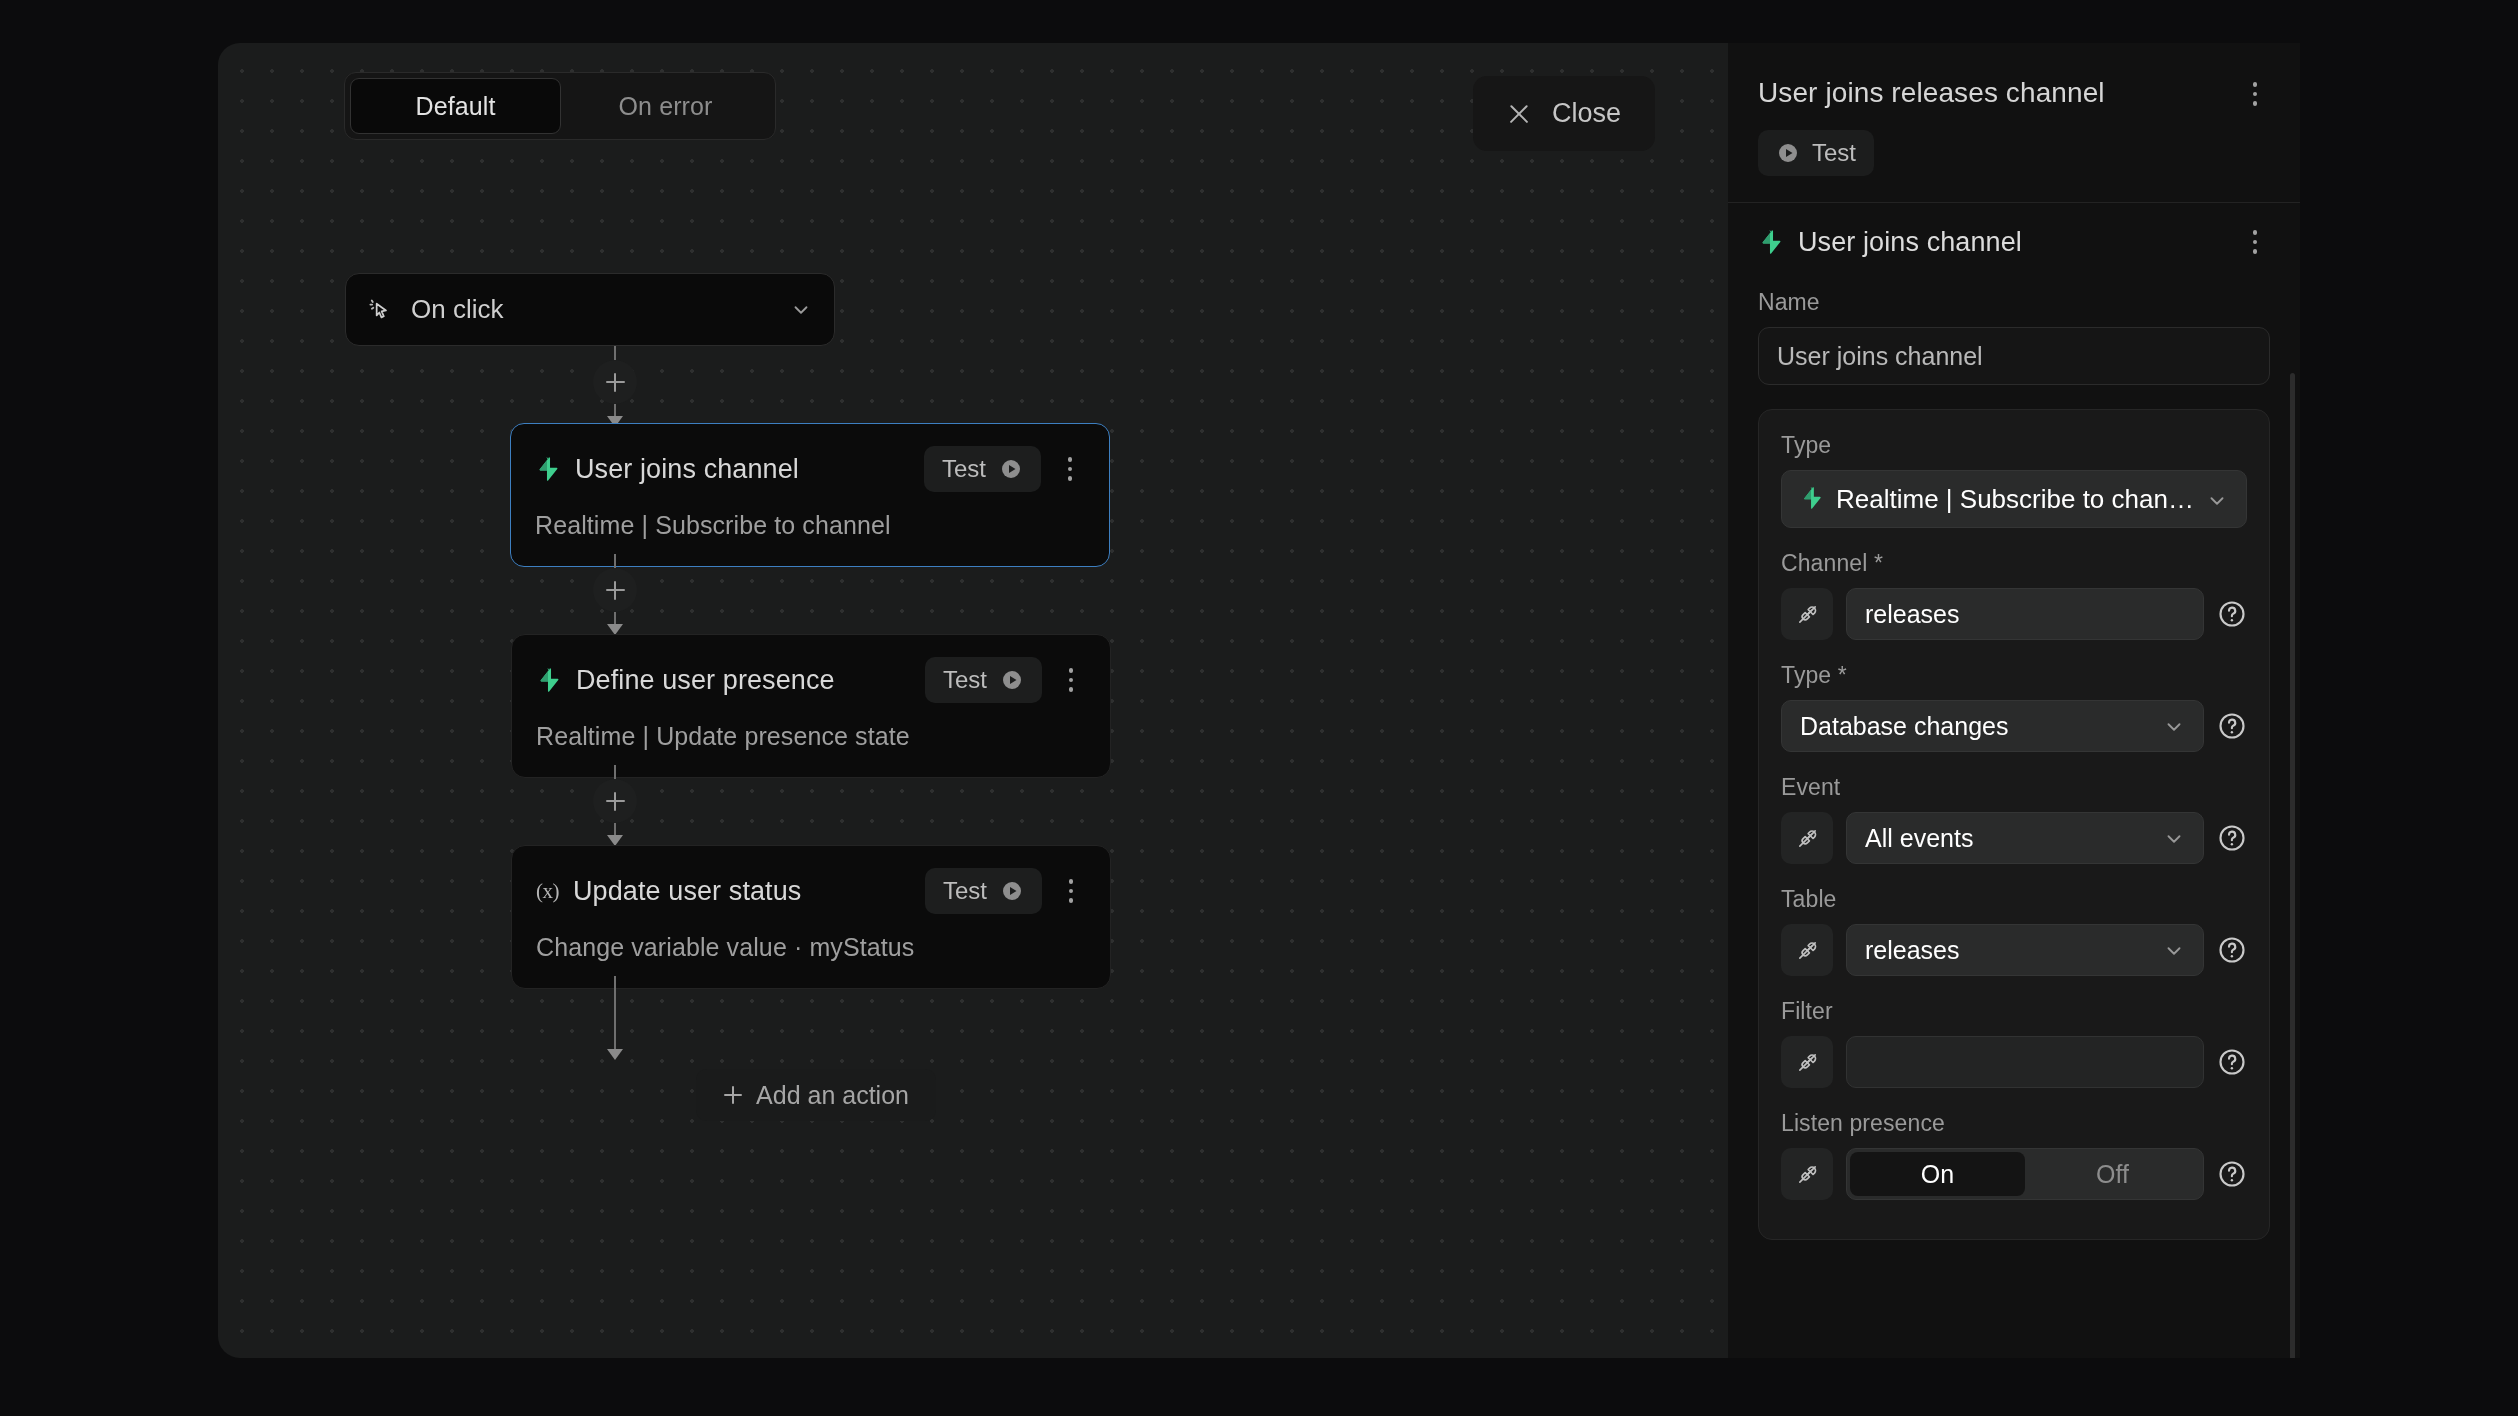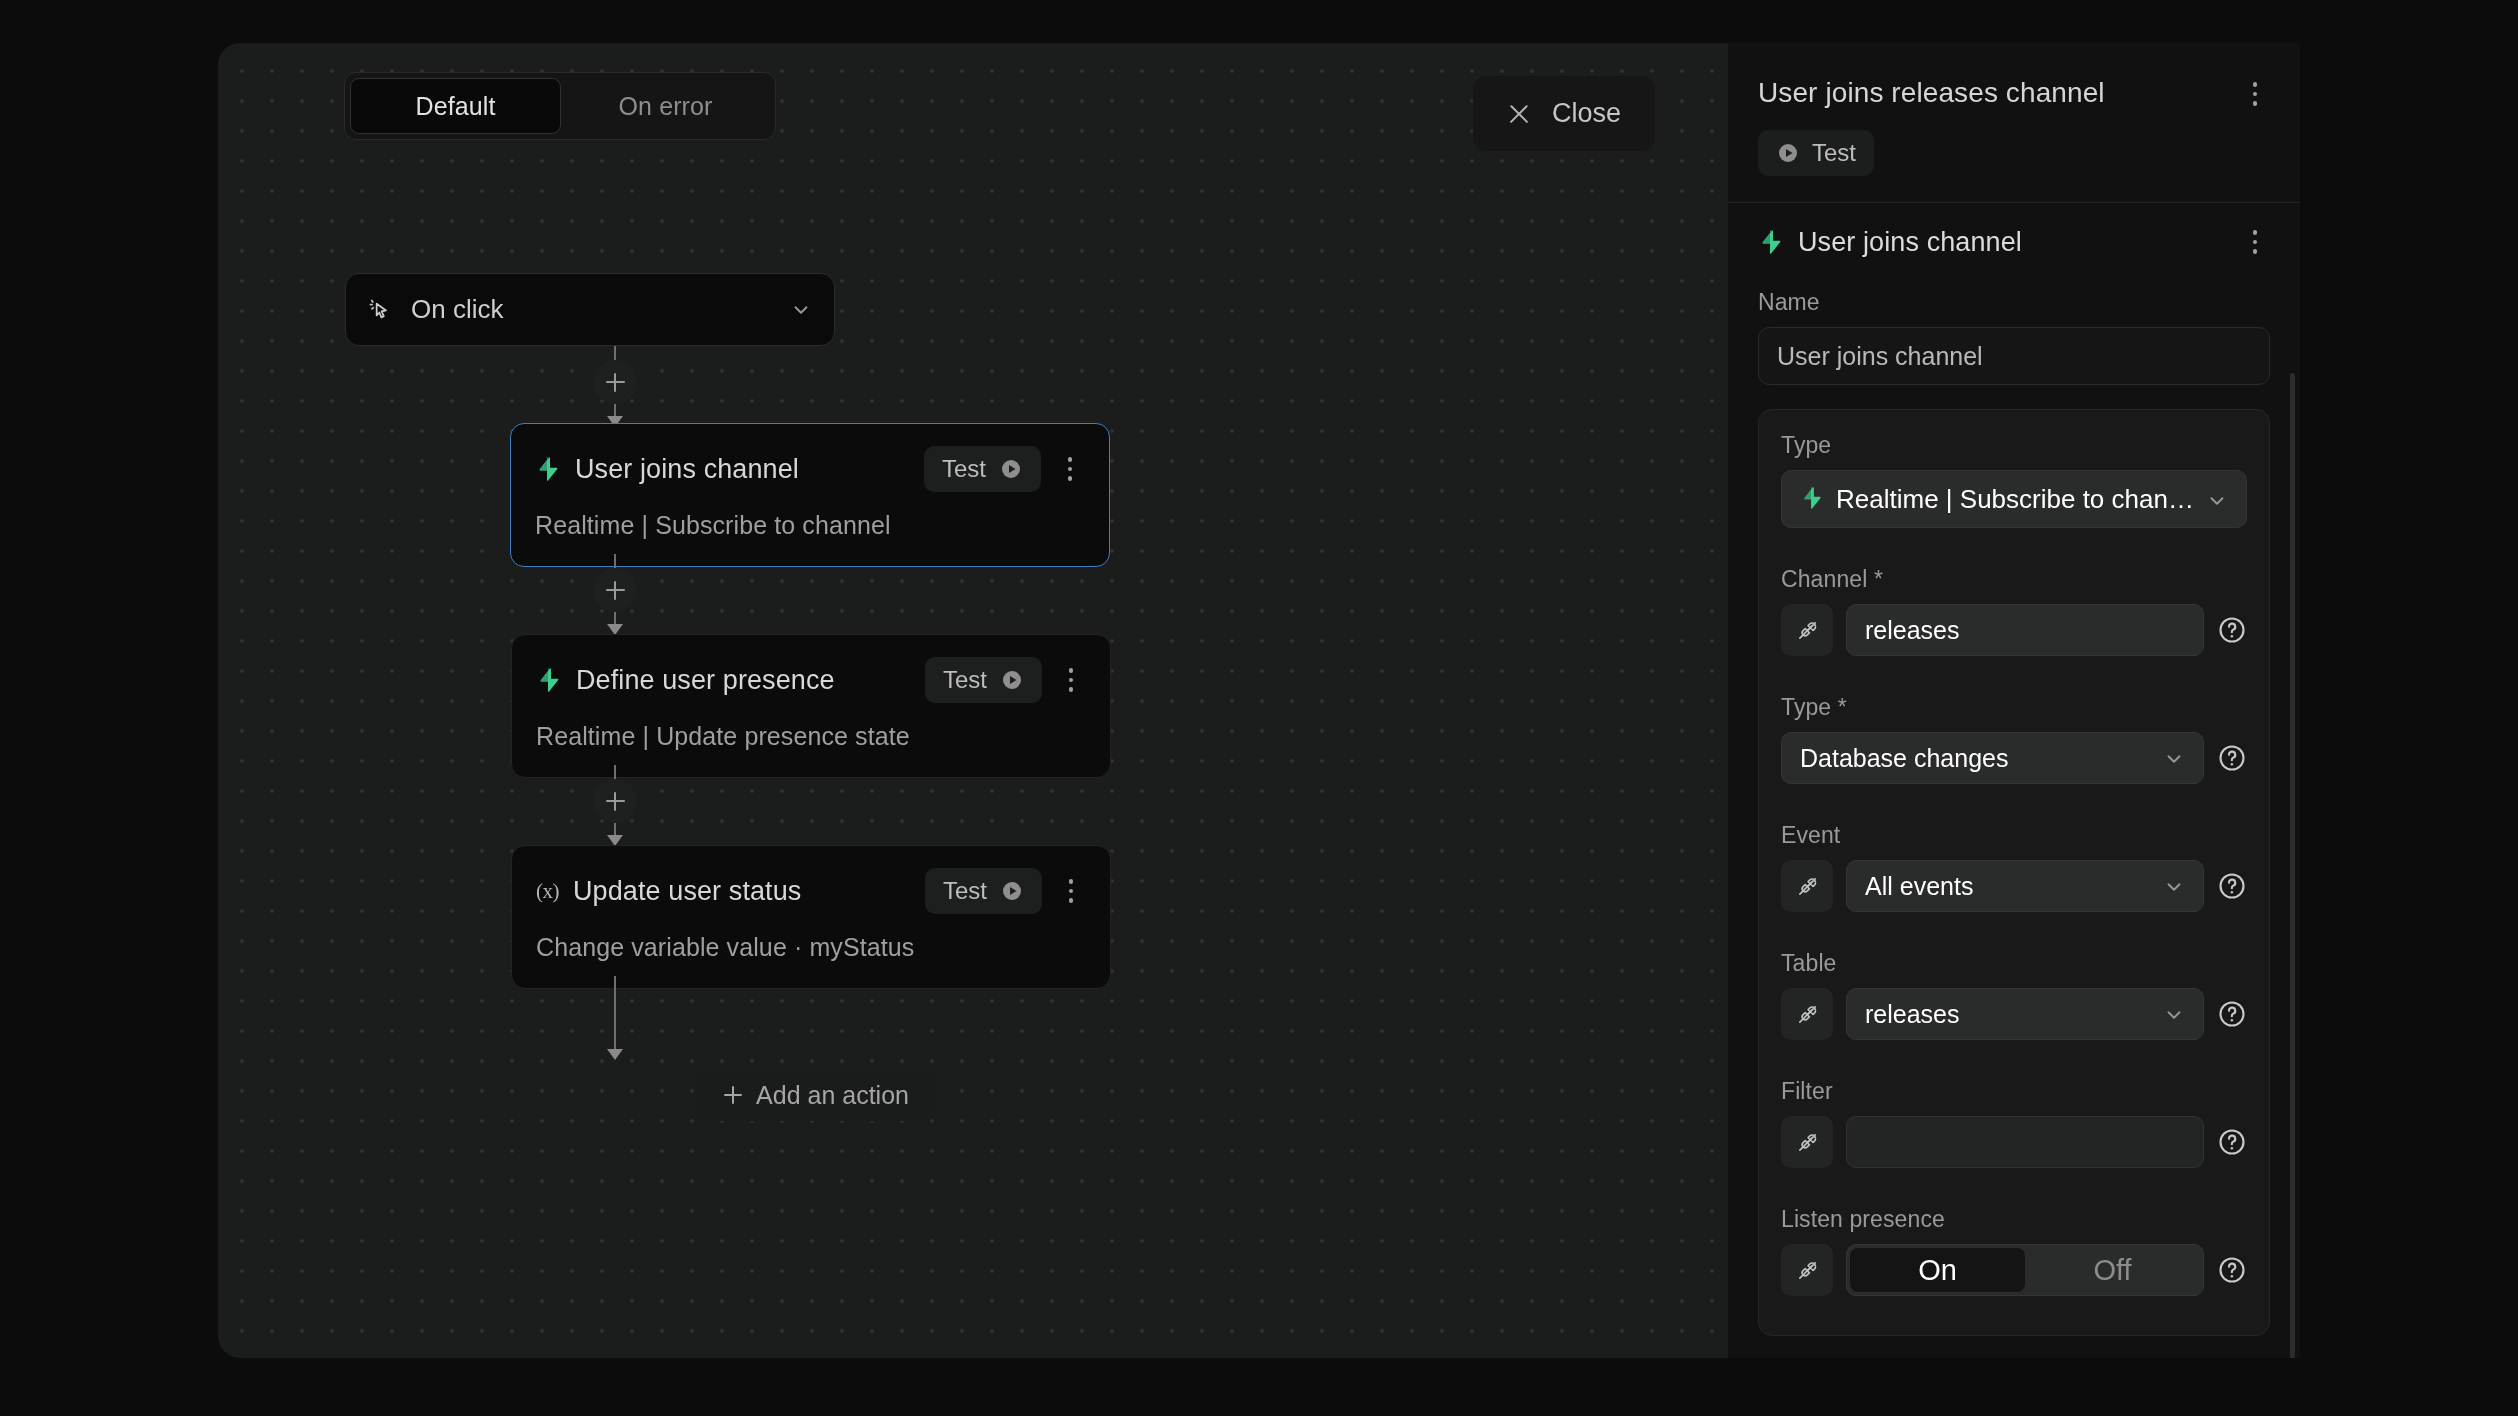--- a/index.html
+++ b/index.html
@@ -325,21 +325,21 @@
   }
 
   
   #config-box {
     background: #191919;
     border: 1px solid #262626;
     border-radius: 14px;
     margin-top: 24px;
     padding: 22px 22px 26px 22px;
   }
-  .cfg-group { margin-bottom: 38px; }
+  .cfg-group { margin-bottom: 22px; }
   .cfg-group:last-child { margin-bottom: 13px; }
 
   .row {
     display: flex;
     align-items: center;
     gap: 13px;
   }
   .bind-btn {
     width: 52px; height: 52px;
     background: #232424;
@@ -385,21 +385,21 @@
     height: 52px;
     background: #2a2b2b;
     border: 1px solid #343535;
     border-radius: 10px;
     display: flex;
     padding: 3px;
   }
   .onoff .opt {
     flex: 1;
     display: flex; align-items: center; justify-content: center;
-    font-size: 29px;
+    font-size: 25px;
     color: #8d8d8d;
     border-radius: 8px;
     cursor: pointer;
   }
   .onoff .opt.active {
     background: #141414;
     color: #ffffff;
   }
 
   

